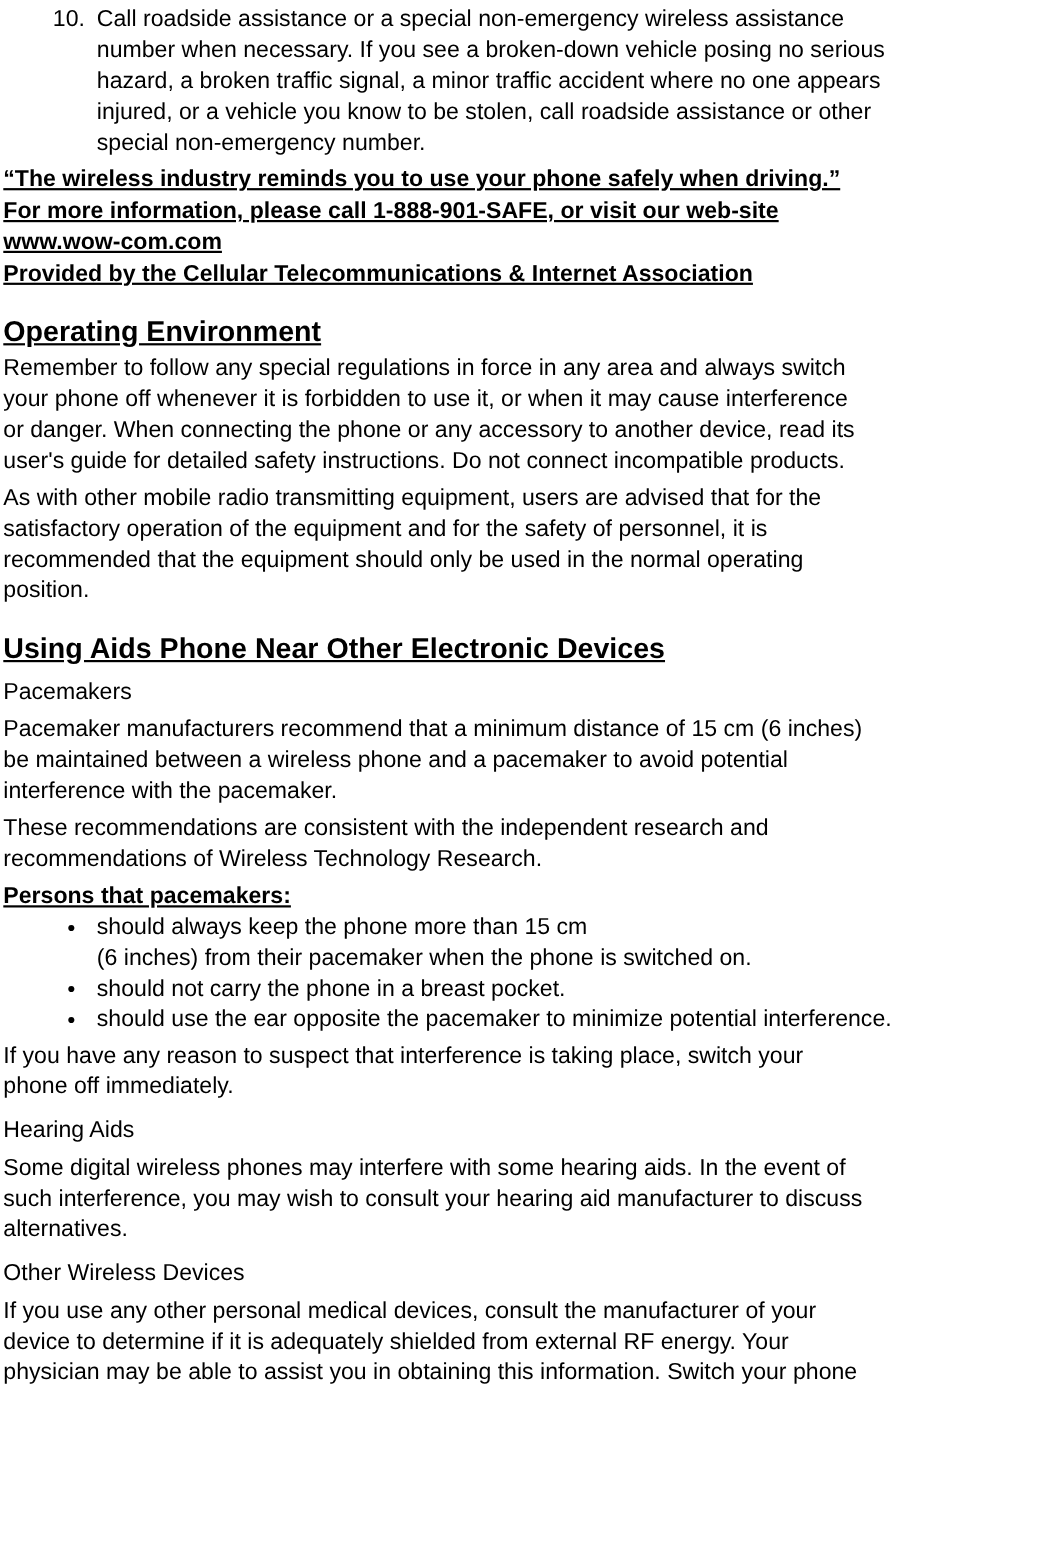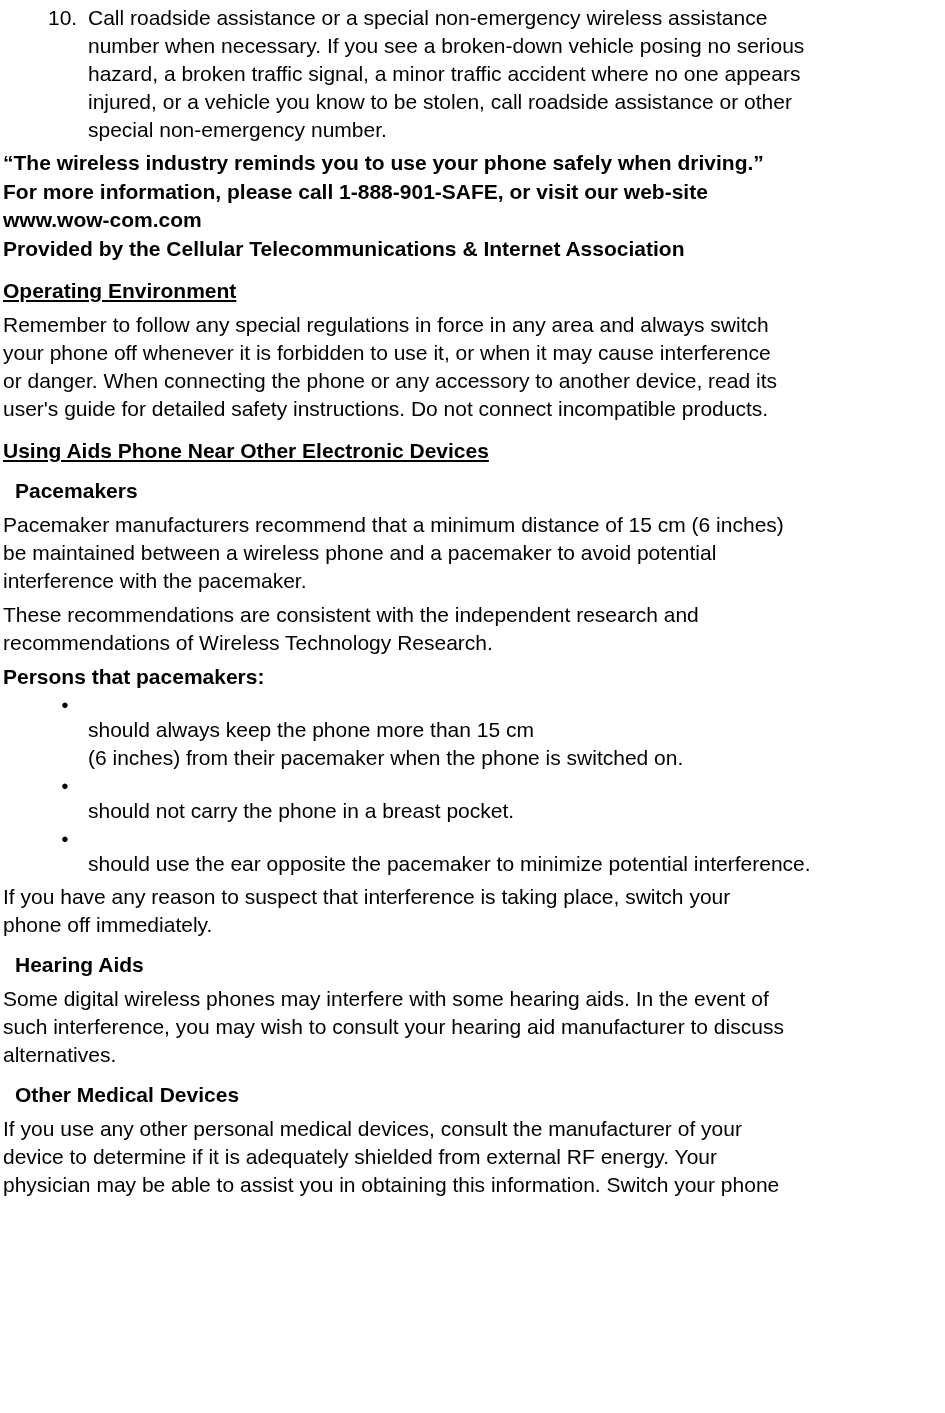--- a/index.html
+++ b/index.html
@@ -11,48 +11,48 @@
     color: #000000;
     font-family: "Liberation Sans", "DejaVu Sans", sans-serif;
     font-size: 21px;
     line-height: 28px;
     overflow: hidden;
   }
   .page { padding: 4px 8px 0 3px; }
 
   p { margin: 0 0 6px 0; }
   .prewrap { white-space: pre-line; }
-  .b { font-weight: bold; }
+  .b { font-weight: bold; text-decoration: underline; }
   .ctia-line { margin: 0 0 1px 0; }
   .ctia-last { margin: 0 0 4px 0; }
 
   h2.section {
-    font-size: 21px;
+    font-size: 26px;
     line-height: 28px;
     font-weight: bold;
     text-decoration: underline;
-    margin: 14px 0 6px 0;
+    margin: 24px 0 6px 0;
   }
   h3.sub {
     font-size: 21px;
     line-height: 28px;
-    font-weight: bold;
-    margin: 12px 0 6px 12px;
+    font-weight: normal;
+    margin: 12px 0 6px 0;
   }
 
   .num-item { display: flex; margin: 0 0 5px 45px; justify-content: space-between; }
   .num-marker { width: 40px; flex-shrink: 0; }
   .num-text { flex: 1; }
 
   .list-cont { margin: 0 0 5px 85px; }
 
   .bullets { margin: 0 0 5px 0; }
   .bullet-item { display: flex; margin-left: 58px; }
   .bullet-marker { width: 27px; flex-shrink: 0; font-size: 13px; line-height: 28px; }
-  .bullet-text { flex: 1; margin-top: 25px; }
+  .bullet-text { flex: 1; }
 
   .persons { margin: 0 0 0 0; }
 </style>
 </head>
 <body>
 
 <div class="page">
 
 
   <div class="num-item">
@@ -67,20 +67,24 @@
   <p class="b ctia-line prewrap">“The wireless industry reminds you to use your phone safely when driving.”</p>
   <p class="b ctia-line prewrap">For more information, please call 1-888-901-SAFE, or visit our web-site
 www.wow-com.com</p>
   <p class="b ctia-last prewrap">Provided by the Cellular Telecommunications &amp; Internet Association</p>
 
   <h2 class="section">Operating Environment</h2>
   <p class="prewrap">Remember to follow any special regulations in force in any area and always switch
 your phone off whenever it is forbidden to use it, or when it may cause interference
 or danger. When connecting the phone or any accessory to another device, read its
 user's guide for detailed safety instructions. Do not connect incompatible products.</p>
+  <p class="prewrap">As with other mobile radio transmitting equipment, users are advised that for the
+satisfactory operation of the equipment and for the safety of personnel, it is
+recommended that the equipment should only be used in the normal operating
+position.</p>
 
   <h2 class="section">Using Aids Phone Near Other Electronic Devices</h2>
 
   <h3 class="sub">Pacemakers</h3>
   <p class="prewrap">Pacemaker manufacturers recommend that a minimum distance of 15 cm (6 inches)
 be maintained between a wireless phone and a pacemaker to avoid potential
 interference with the pacemaker.</p>
   <p class="prewrap">These recommendations are consistent with the independent research and
 recommendations of Wireless Technology Research.</p>
   <p class="b persons">Persons that pacemakers:</p>
@@ -102,18 +106,18 @@
   </div>
 
   <p class="prewrap">If you have any reason to suspect that interference is taking place, switch your
 phone off immediately.</p>
 
   <h3 class="sub">Hearing Aids</h3>
   <p class="prewrap">Some digital wireless phones may interfere with some hearing aids. In the event of
 such interference, you may wish to consult your hearing aid manufacturer to discuss
 alternatives.</p>
 
-  <h3 class="sub">Other Medical Devices</h3>
+  <h3 class="sub">Other Wireless Devices</h3>
   <p class="prewrap">If you use any other personal medical devices, consult the manufacturer of your
 device to determine if it is adequately shielded from external RF energy. Your
 physician may be able to assist you in obtaining this information. Switch your phone</p>
 
 </div>
 
 </body></html>

